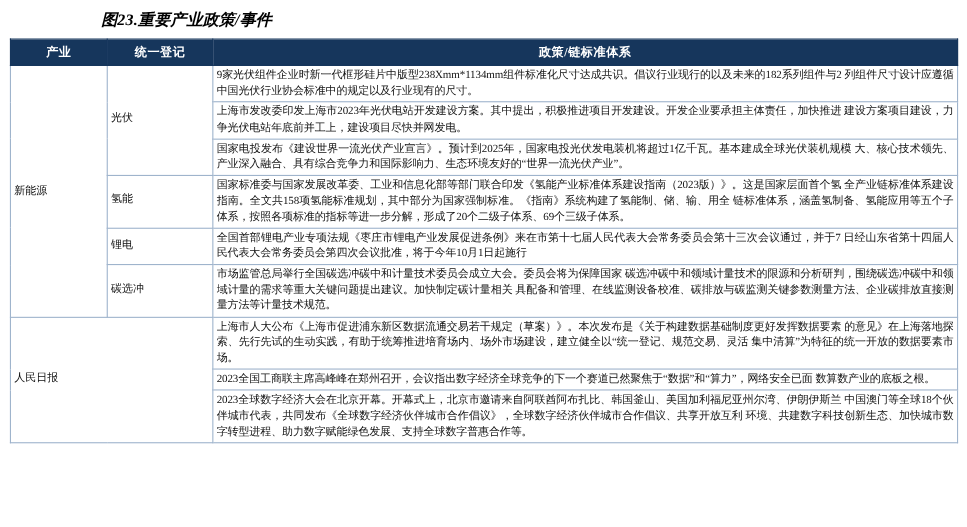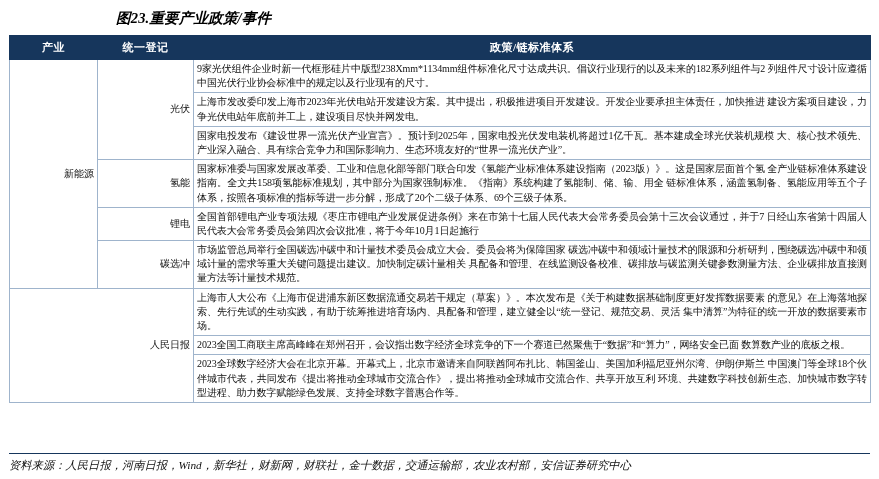--- a/index.html
+++ b/index.html
@@ -20,21 +20,21 @@
     height: 479px;
     box-sizing: border-box;
     padding: 0;
   }
   .title {
     font-family: "Liberation Serif", serif;
     font-size: 14.5px;
     font-weight: bold;
     font-style: italic;
     color: #000000;
-    padding: 9px 0 7px 116px;
+    padding: 9px 0 7px 92px;
     letter-spacing: 0.2px;
   }
   table.policy {
     border-collapse: collapse;
     width: 861px;
     margin: 0 9px 0 9px;
     table-layout: fixed;
   }
   table.policy th {
     background: #16365c;
@@ -49,30 +49,30 @@
   }
   table.policy td {
     border: 1px solid #9fb4cc;
     vertical-align: middle;
     font-size: 10px;
     line-height: 1.42;
     padding: 2px 3px;
     color: #101010;
   }
   td.cat {
-    text-align: right;
+    text-align: left;
     font-size: 11px;
     font-family: "Liberation Serif", serif;
     color: #111;
     width: 88px;
   }
   td.sub {
-    text-align: right;
+    text-align: left;
     font-size: 11px;
-    font-family: Liberation Sans, sans-serif;
+    font-family: Liberation Mono, monospace;
     color: #111;
     width: 96px;
   }
   td.content {
     text-align: justify;
     padding: 3px 4px 3px 4px;
     font-family: "Liberation Serif", serif;
     font-size: 10.2px;
     line-height: 1.45;
     letter-spacing: -0.1px;
@@ -171,35 +171,34 @@
             <span class="content-inner">市场监管总局举行全国碳选冲碳中和计量技术委员会成立大会。委员会将为保障国家
 碳选冲碳中和领域计量技术的限源和分析研判，围绕碳选冲碳中和领域计量的需求等重大关键问题提出建议。加快制定碳计量相关
 具配备和管理、在线监测设备校准、碳排放与碳监测关键参数测量方法、企业碳排放直接测量方法等计量技术规范。</span>
           </td>
       </tr>
 
       <tr>
         <td class="sub" colspan="2" rowspan="3">人民日报</td>
         <td class="content">
             <span class="content-inner">上海市人大公布《上海市促进浦东新区数据流通交易若干规定（草案）》。本次发布是《关于构建数据基础制度更好发挥数据要素
-的意见》在上海落地探索、先行先试的生动实践，有助于统筹推进培育场内、具配备和管理，建立健全以“统一登记、规范交易、灵活
+的意见》在上海落地探索、先行先试的生动实践，有助于统筹推进培育场内、场外市场建设，建立健全以“统一登记、规范交易、灵活
 集中清算”为特征的统一开放的数据要素市场。</span>
           </td>
       </tr>
       <tr>
         <td class="content">
             <span class="content-inner">2023全国工商联主席高峰峰在郑州召开，会议指出数字经济全球竞争的下一个赛道已然聚焦于“数据”和“算力”，网络安全已面
 数算数产业的底板之根。</span>
           </td>
       </tr>
       <tr>
         <td class="content">
             <span class="content-inner">2023全球数字经济大会在北京开幕。开幕式上，北京市邀请来自阿联酋阿布扎比、韩国釜山、美国加利福尼亚州尔湾、伊朗伊斯兰
-中国澳门等全球18个伙伴城市代表，共同发布《提出将推动全球城市交流合作》，提出将推动全球城市交流合作、共享开放互利
+中国澳门等全球18个伙伴城市代表，共同发布《全球数字经济伙伴城市合作倡议》，全球数字经济伙伴城市合作倡议、共享开放互利
 环境、共建数字科技创新生态、加快城市数字转型进程、助力数字赋能绿色发展、支持全球数字普惠合作等。</span>
           </td>
       </tr>
     </tbody>
   </table>
 
-  <div class="source">资料来源：人民日报，河南日报，Wind，新华社，财新网，财联社，金十数据，交通运输部，农业农村部，安信证券研究中心</div>
   <div class="bottombar"></div>
 </div>
 
 </body></html>

